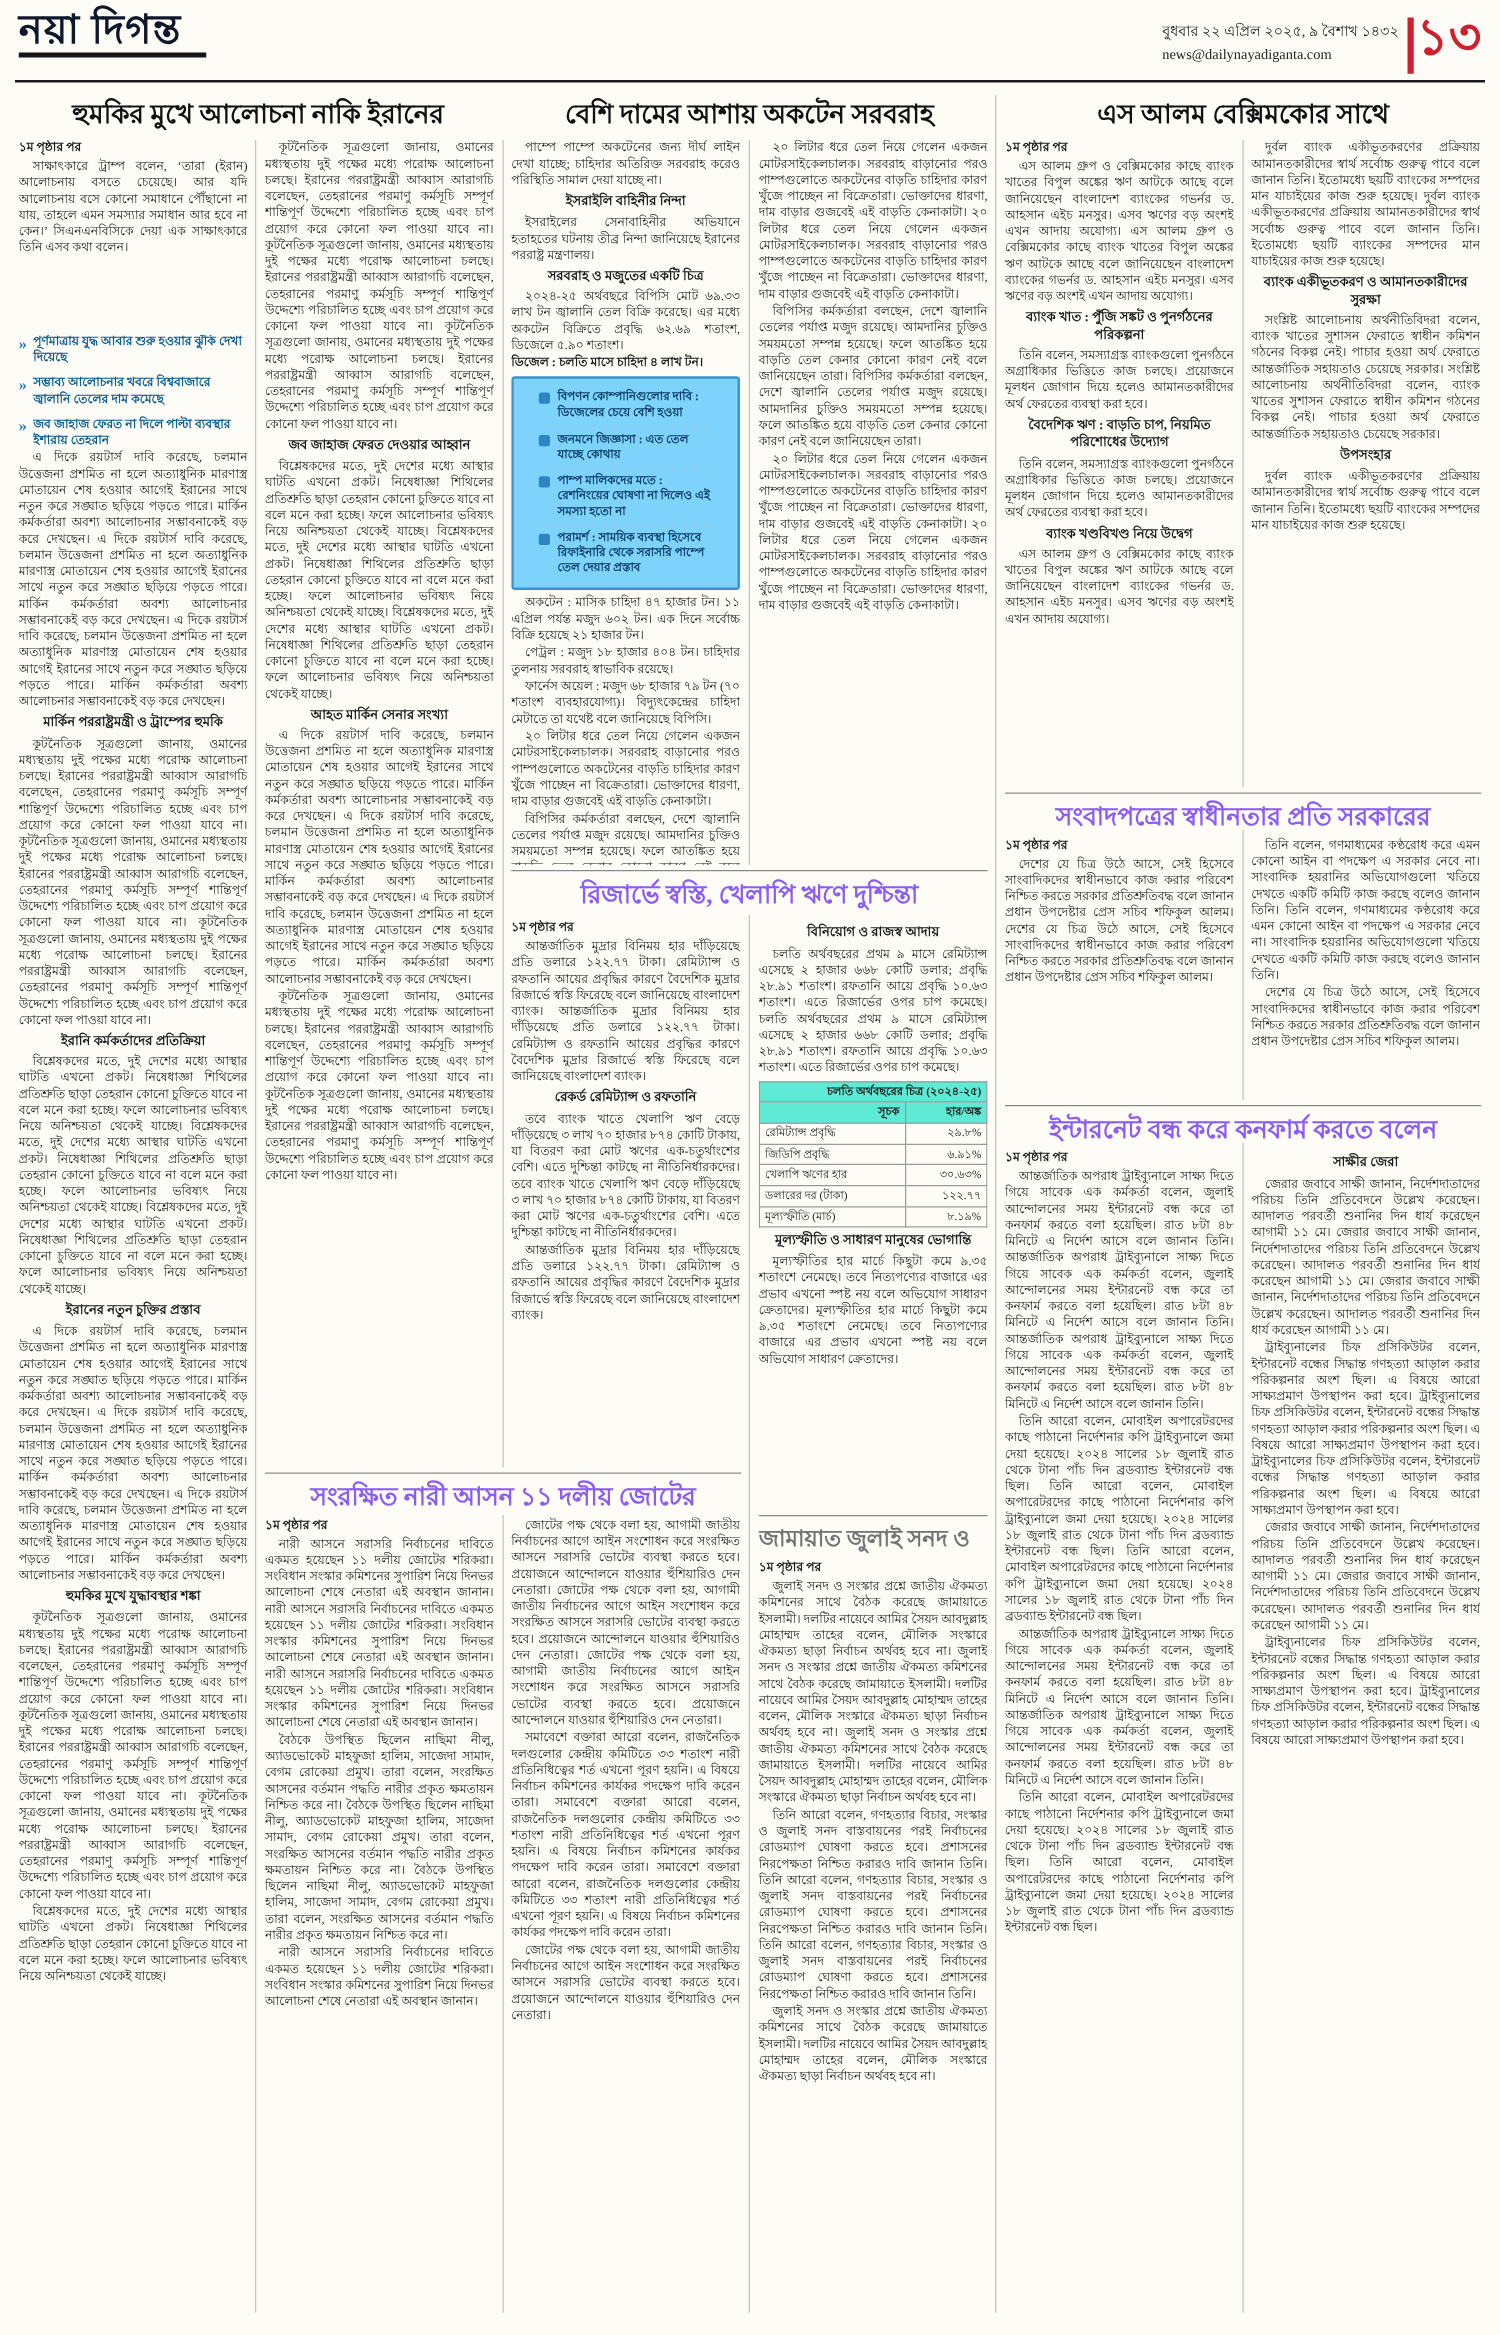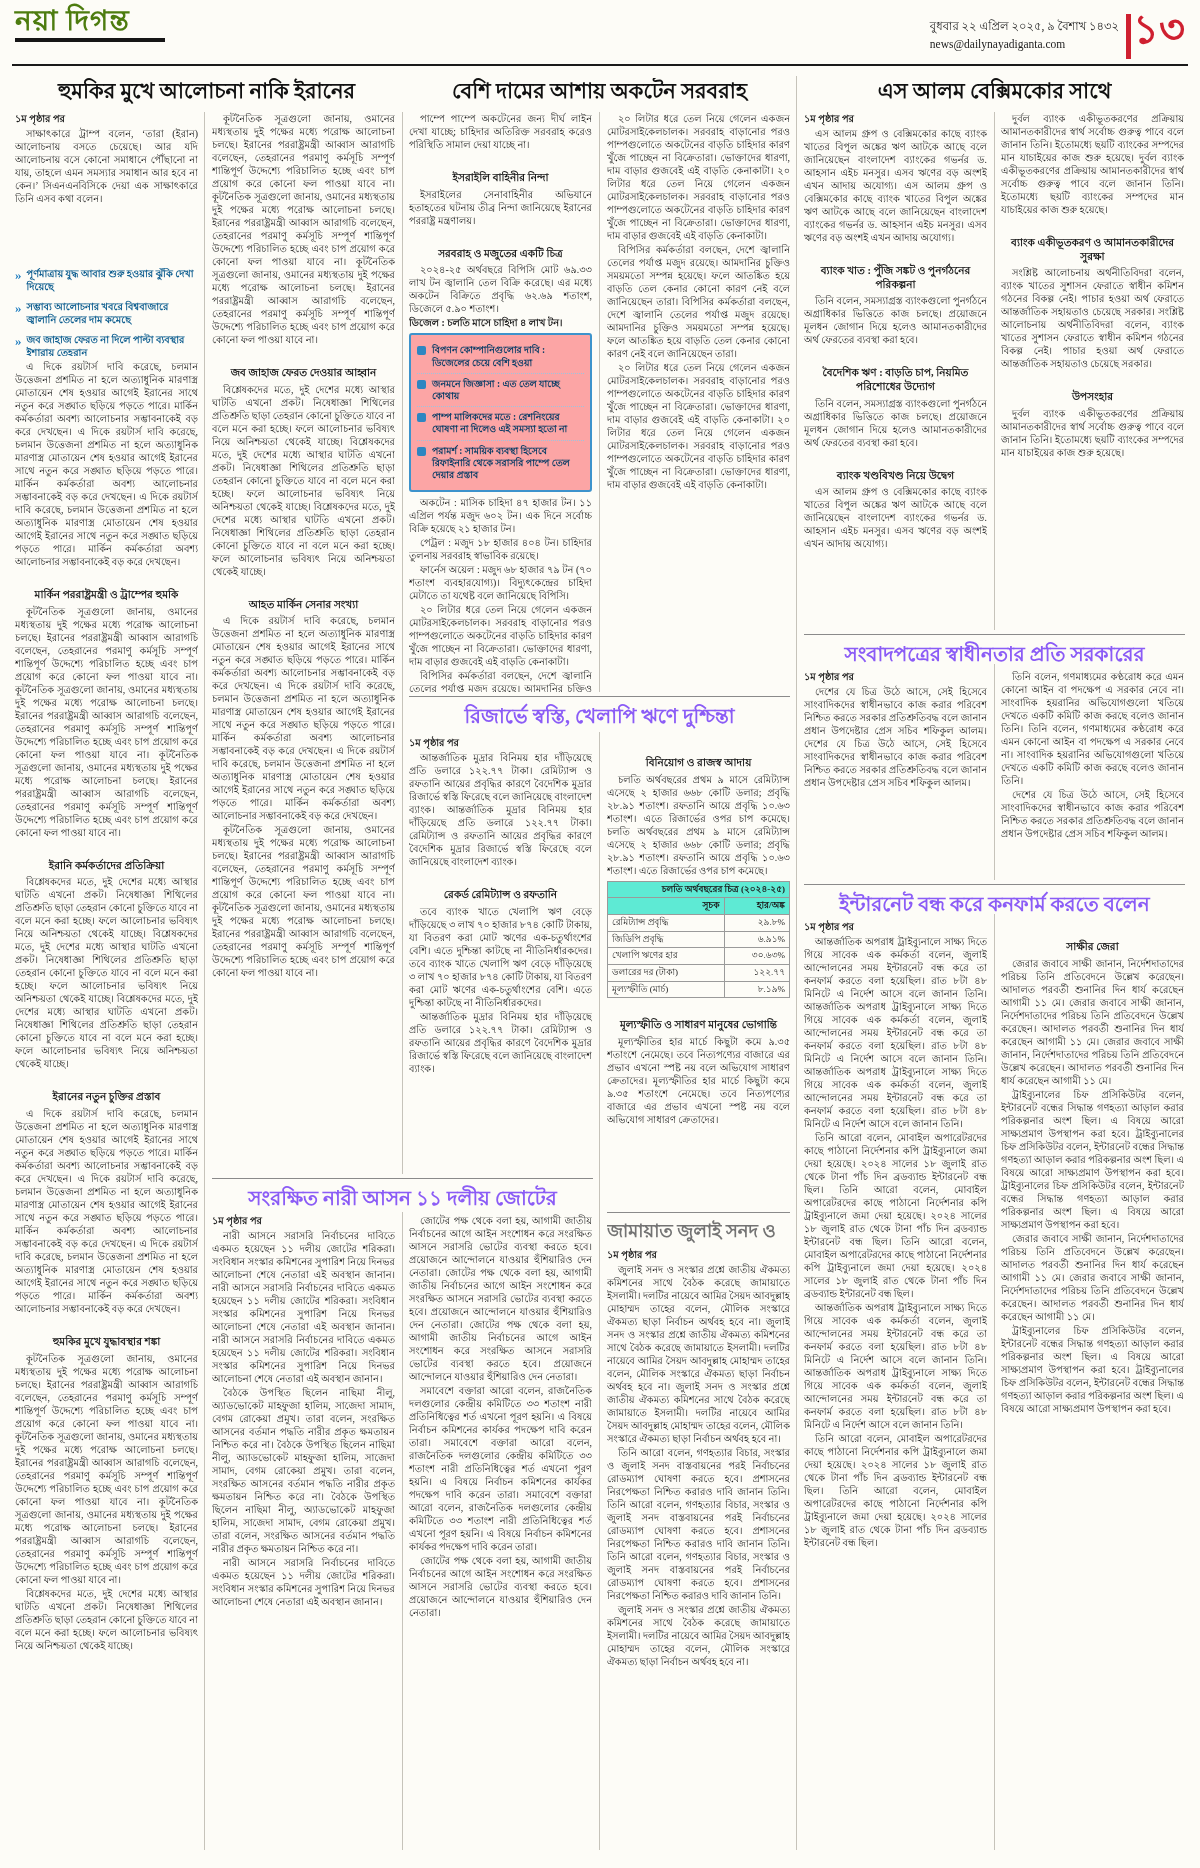--- a/index.html
+++ b/index.html
@@ -4,48 +4,48 @@
 <style>
   *{margin:0;padding:0;box-sizing:border-box}
   html,body{background:#e9e6de}
   .page{position:relative;width:1200px;height:1868px;margin:0 auto;background:#fdfcf7;
         font-family:"Liberation Serif","DejaVu Serif",serif;color:#1b1b1b;overflow:hidden}
   section{display:contents}
   .abs{position:absolute;overflow:hidden}
 
   
   .masthead{position:absolute;left:15px;top:6px;right:15px;height:56px}
-  .logo-text{color:#4d7c0f;font-size:28px;font-weight:bold;line-height:1.1;letter-spacing:1px}
+  .logo-text{color:#0f172a;font-size:32px;font-weight:bold;line-height:1.1;letter-spacing:1px}
   .logo-underline{width:150px;height:4px;background:#161616;margin-top:1px}
   .dateline{position:absolute;right:66px;top:12px;font-size:11.5px;line-height:1.55;color:#222}
   .red-bar{position:absolute;right:54px;top:8px;width:5px;height:45px;background:#cf2030}
   .pagenum{position:absolute;right:0;top:4px;color:#cf2030;font-size:40px;font-weight:bold;line-height:1}
   .head-rule{position:absolute;left:12px;right:12px;top:64px;height:2px;background:#1a1a1a}
 
   
   .vrule{position:absolute;width:1px;background:#c6c3ba}
 
   
   .hl1{font-size:21px;font-weight:bold;text-align:center;line-height:1.25;color:#111}
   .hl2{font-size:20px;font-weight:bold;text-align:center;line-height:1.25;color:#8b5cf6;border-top:1px solid #8a8a8a;padding-top:7px}
   .hl3{font-size:18px;font-weight:bold;text-align:left;line-height:1.25;color:#737373;border-top:1px solid #8a8a8a;padding-top:7px}
 
   
   .body-col{font-size:9.8px;line-height:13px;text-align:justify}
   .body-col p{text-indent:11px;margin-bottom:1px}
   .cont{display:block;font-weight:bold;font-size:9.8px;margin-bottom:2px}
-  .sub{font-weight:bold;text-align:center;font-size:10.5px;line-height:1.3;margin:20px 0 3px}
+  .sub{font-weight:bold;text-align:center;font-size:10.5px;line-height:1.3;margin:4px 0 3px}
   .leadline{font-weight:bold;text-indent:0 !important}
 
   
   .bullets .item{display:flex;gap:5px;margin-bottom:7px;color:#0d5d8f;font-weight:bold;font-size:9.8px;line-height:1.32;text-align:left}
   .bullets .chev{color:#1e7dc0;font-size:13px;line-height:1;flex:0 0 auto}
 
   
-  .bluebox{border:2px solid #3d93cc;border-radius:3px;padding:5px 6px;margin:4px 0;background:#fca5a5}
+  .bluebox{border:2px solid #3d93cc;border-radius:3px;padding:5px 20px;margin:4px 0;background:#7dd3fc}
   .bluebox .item{display:flex;gap:6px;padding:4px 0;border-bottom:1px dotted #9cc4e0;color:#0b3d66;font-weight:bold;font-size:9.4px;line-height:1.3;text-align:left}
   .bluebox .item:last-child{border-bottom:none}
   .bluebox .ic{width:9px;height:9px;border-radius:2px;background:#2e86c1;flex:0 0 9px;margin-top:2px}
 
   
   .stats{width:100%;border-collapse:collapse;margin:4px 0;font-size:9px;line-height:1.3}
   .stats th,.stats td{border:1px solid #9a9a9a;padding:2px 4px;text-align:left}
   .stats th{background:#5eead4;font-weight:bold;text-align:right}
   .stats td:last-child{text-align:right;white-space:nowrap}
 </style>

